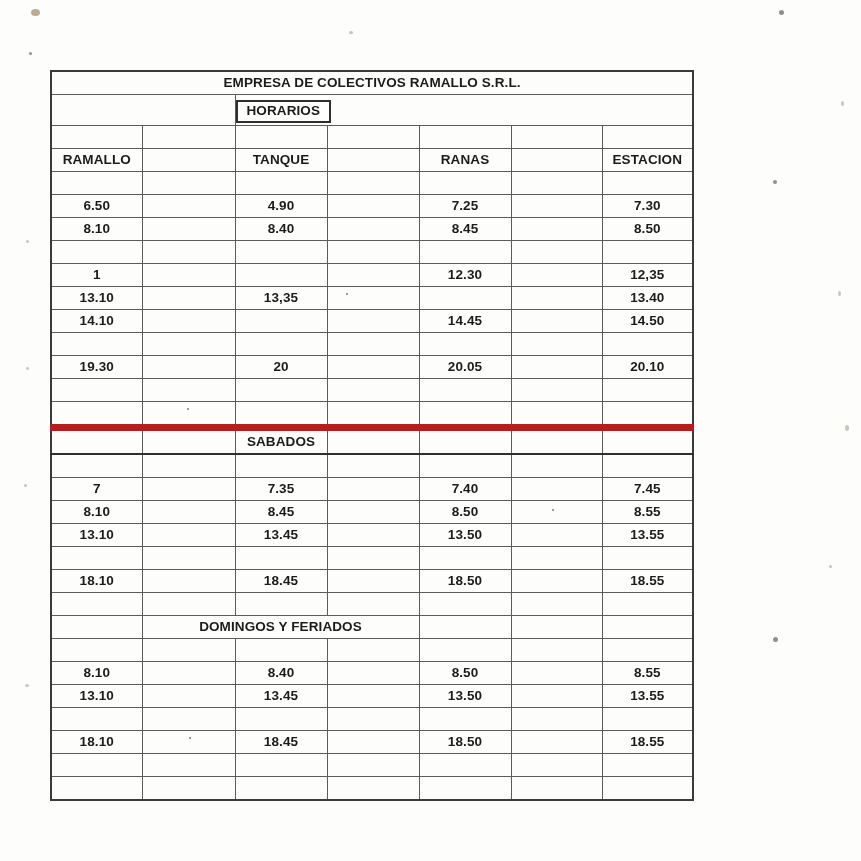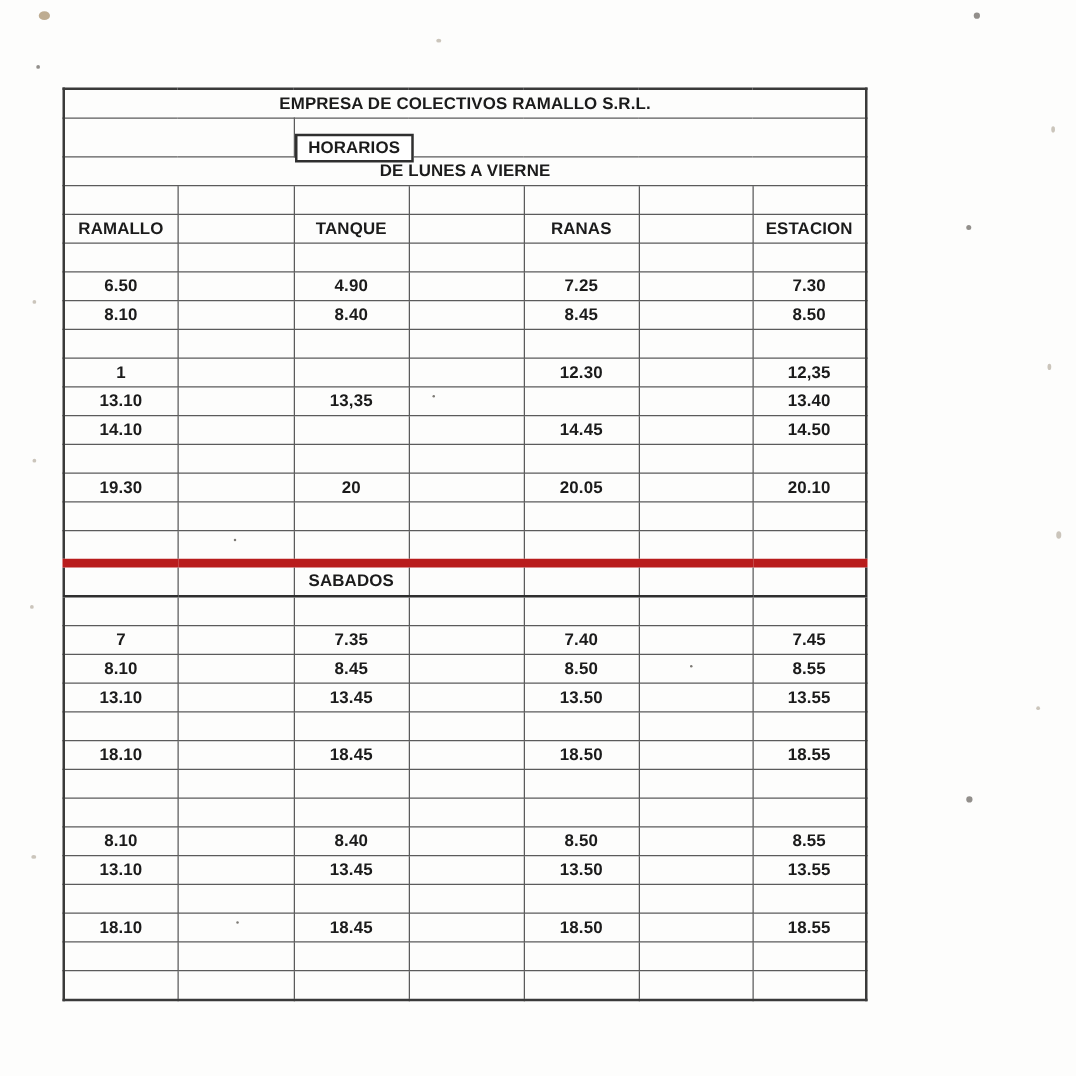--- a/index.html
+++ b/index.html
@@ -74,21 +74,21 @@
   .subtitle-cell {
     text-align: left;
     padding-left: 96px;
     font-size: 13.5px;
     font-weight: 700;
     height: 24px;
   }
   .horarios-row td { height: 30px; border-bottom: none; }
   .horarios-wrap {
     display: flex;
-    align-items: flex-end;
+    align-items: flex-start;
     height: 30px;
   }
   .horarios-box {
     display: inline-block;
     border: 2px solid #2f2f2f;
     padding: 2px 9px 3px 9px;
     font-size: 13.5px;
     font-weight: 700;
     background: #fff;
     margin-left: 0px;
@@ -156,23 +156,20 @@
 
         <tr class="horarios-row">
           <td colspan="2"></td>
           <td colspan="5" style="text-align:left;border-left:none;">
             <div class="horarios-wrap">
               <span class="horarios-box">HORARIOS</span>
             </div>
           </td>
         </tr>
 
-        <tr>
-          <td class="subtitle-cell" colspan="7">DE LUNES A VIERNE</td>
-        </tr>
 
         <tr>
           <td></td>
           <td></td>
           <td></td>
           <td></td>
           <td></td>
           <td></td>
           <td></td>
         </tr>
@@ -370,20 +367,27 @@
         <tr>
           <td></td>
           <td></td>
           <td></td>
           <td></td>
           <td></td>
           <td></td>
           <td></td>
         </tr>
 
+        <tr>
+          <td></td>
+          <td class="section-label" colspan="3">DOMINGOS Y FERIADOS</td>
+          <td></td>
+          <td></td>
+          <td></td>
+        </tr>
 
         <tr>
           <td></td>
           <td></td>
           <td></td>
           <td></td>
           <td></td>
           <td></td>
           <td></td>
         </tr>

